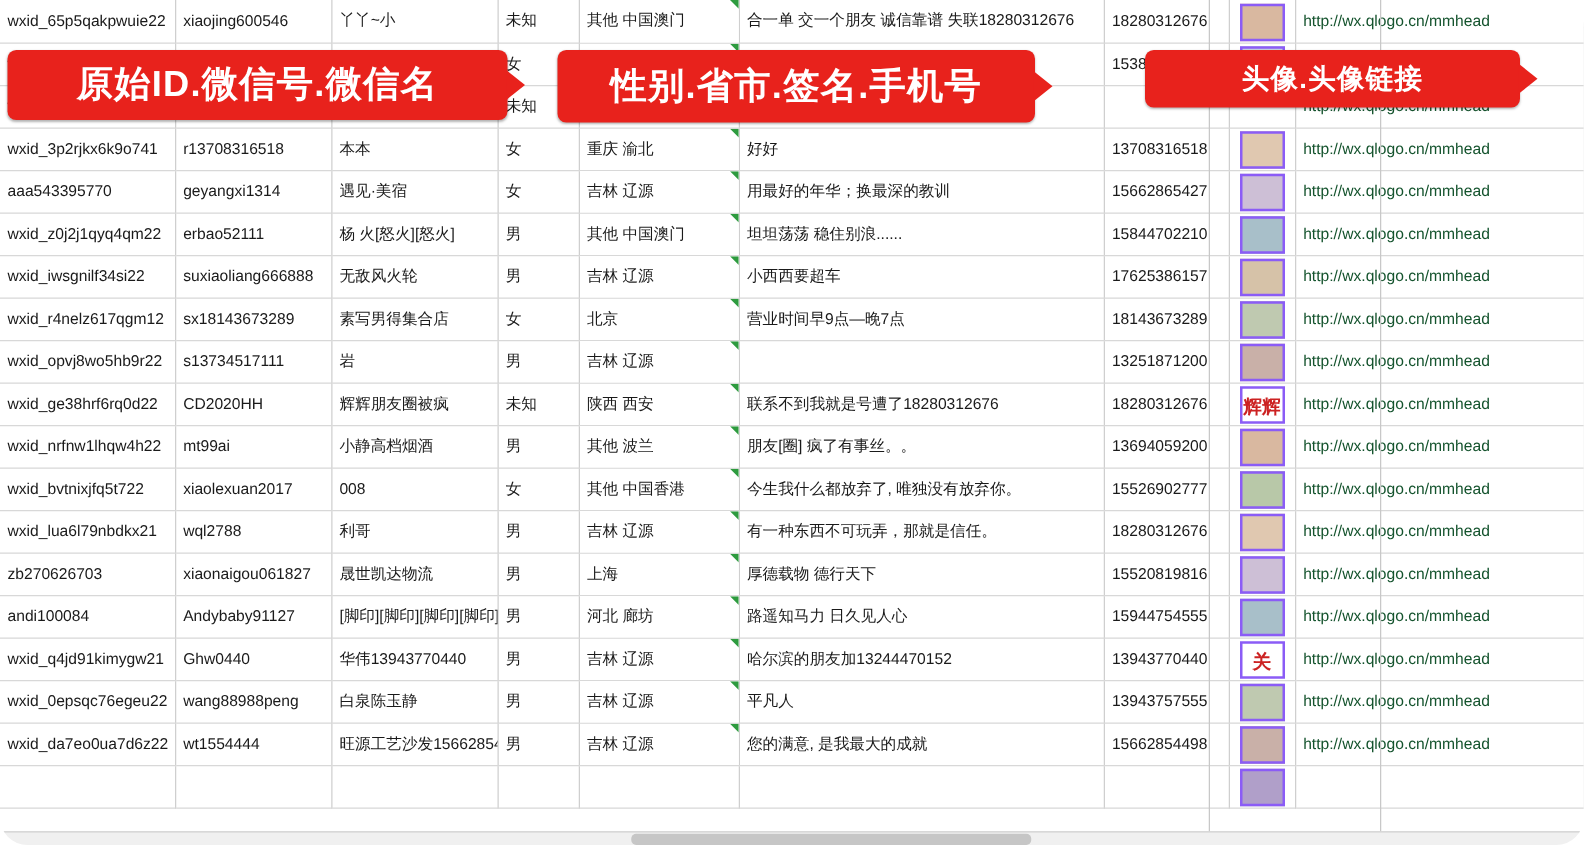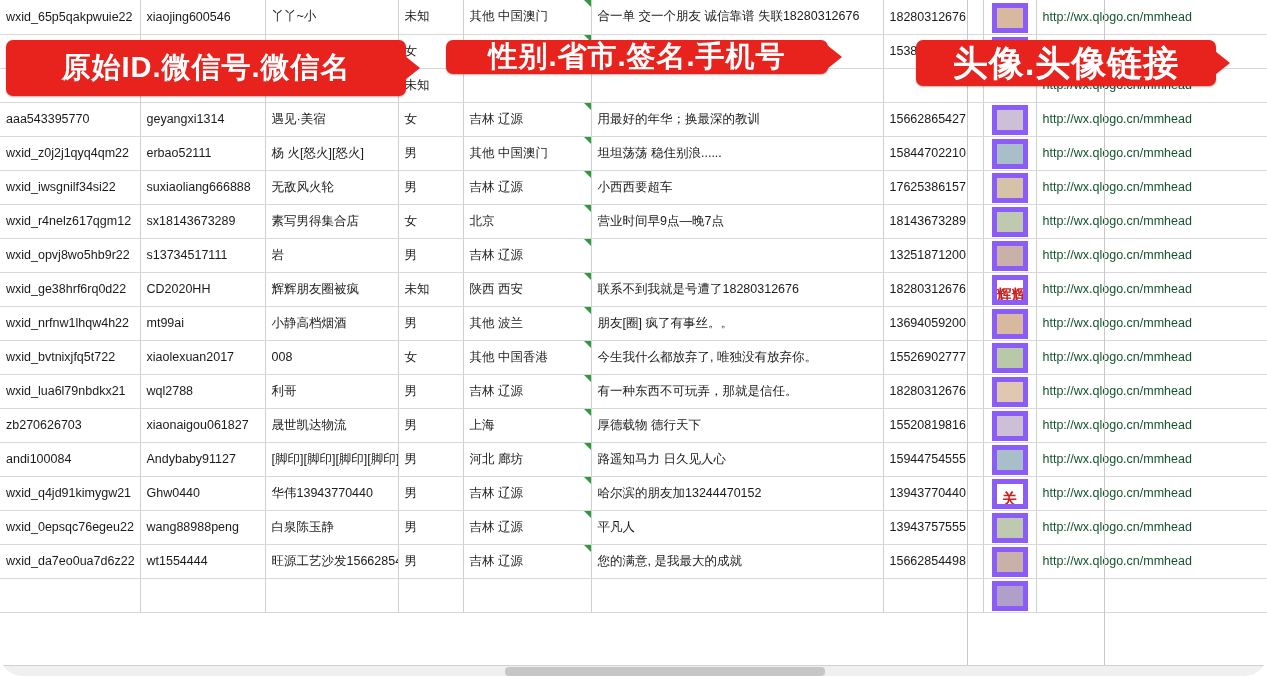--- a/index.html
+++ b/index.html
@@ -58,21 +58,21 @@
     position: absolute;
     top: 0; right: 0;
     border-left: 7px solid transparent;
     border-top: 7px solid #2e9b3f;
   }
 
   .av {
     display: inline-block;
     width: 36px; height: 30px;
     margin-top: 2px;
-    border: 5px solid #8b5cf6;
+    border: 2px solid #8b5cf6;
     background-size: cover;
     background-position: center;
     vertical-align: middle;
     font-size: 9px;
     line-height: 30px;
     color: #fff;
     text-align: center;
     overflow: hidden;
   }
 
@@ -102,22 +102,22 @@
     position: absolute;
     right: -14px;
     top: 50%;
     margin-top: -12px;
     width: 0; height: 0;
     border-top: 12px solid transparent;
     border-bottom: 12px solid transparent;
     border-left: 15px solid #e8221c;
   }
   #banner1 { left: 6px;   top: 40px; width: 400px; height: 56px; font-size: 29px; }
-  #banner2 { left: 446px; top: 40px; width: 382px; height: 34px; font-size: 29px; }
-  #banner3 { left: 916px; top: 40px; width: 300px; height: 46px; font-size: 35px; }
+  #banner2 { left: 446px; top: 40px; width: 382px; height: 58px; font-size: 29px; }
+  #banner3 { left: 916px; top: 40px; width: 300px; height: 46px; font-size: 22px; }
 
   
   #hscroll {
     position: absolute;
     left: 0; right: 0; bottom: 0;
     height: 11px;
     background: #f0f0f0;
     border-top: 1px solid #d0d0d0;
   }
   #hscroll .thumb {
@@ -175,20 +175,31 @@
           <td></td>
           <td>CD麻辣麻将</td>
           <td class="gender">未知</td>
           <td></td>
           <td></td>
           <td class="phone"></td>
           <td class="avatar"></td>
           <td class="url">http://wx.qlogo.cn/mmhead</td>
         </tr>
         <tr>
+          <td>wxid_3p2rjkx6k9o741</td>
+          <td>r13708316518</td>
+          <td>本本</td>
+          <td class="gender">女</td>
+          <td class="marker">重庆 渝北</td>
+          <td>好好</td>
+          <td class="phone">13708316518</td>
+          <td class="avatar"><span class="av" style="background: rgb(224, 200, 176);"></span></td>
+          <td class="url">http://wx.qlogo.cn/mmhead</td>
+        </tr>
+        <tr>
           <td>aaa543395770</td>
           <td>geyangxi1314</td>
           <td>遇见·美宿</td>
           <td class="gender">女</td>
           <td class="marker">吉林 辽源</td>
           <td>用最好的年华；换最深的教训</td>
           <td class="phone">15662865427</td>
           <td class="avatar"><span class="av" style="background: rgb(205, 191, 214);"></span></td>
           <td class="url">http://wx.qlogo.cn/mmhead</td>
         </tr>

